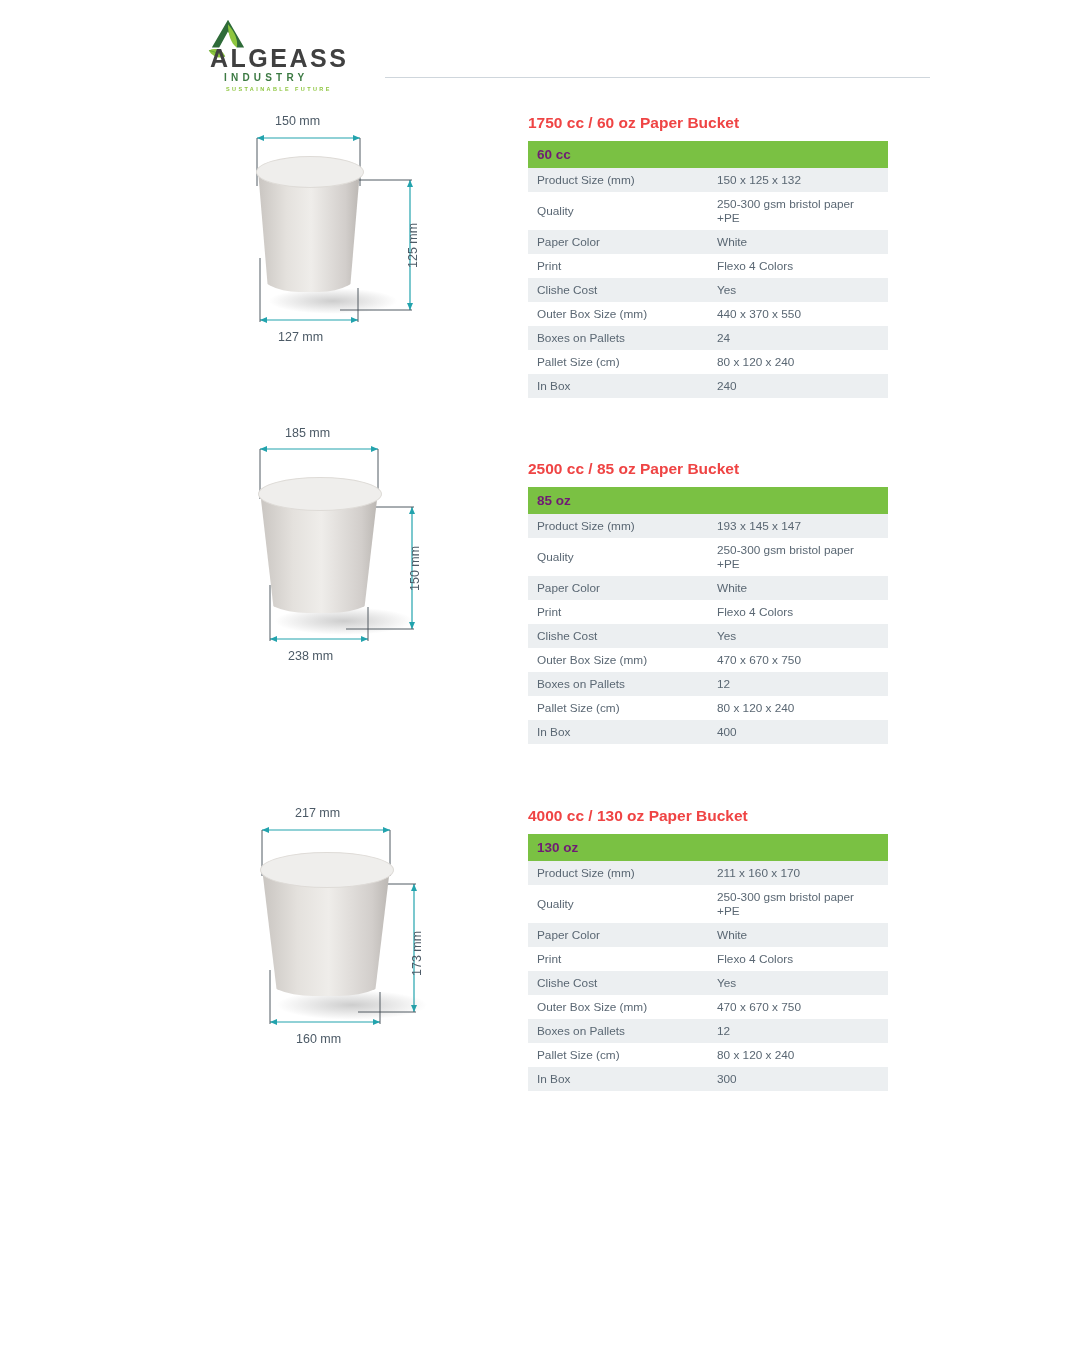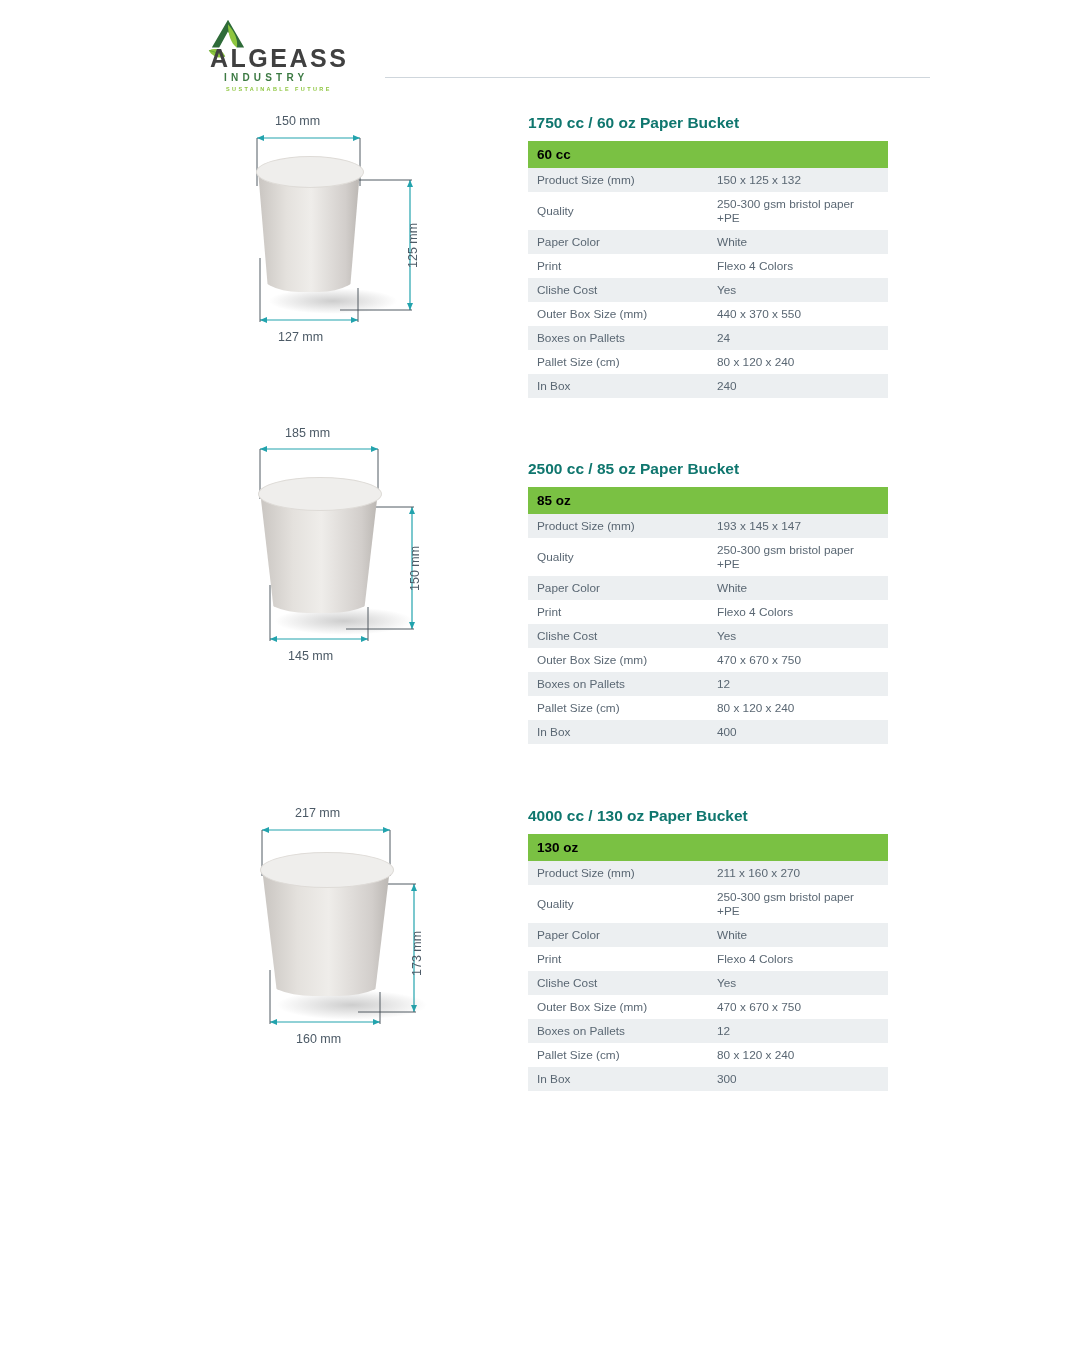--- a/index.html
+++ b/index.html
@@ -122,31 +122,31 @@
 
   
   .table-block {
     position: absolute;
     left: 528px;
     width: 360px;
   }
   .table-title {
     font-size: 15.5px;
     font-weight: bold;
-    color: #0f766e;
+    color: #ef4444;
     margin-bottom: 9px;
   }
   table.spec {
     border-collapse: collapse;
     width: 360px;
     table-layout: fixed;
   }
   table.spec th {
     background: #7ac143;
-    color: #000000;
+    color: #701a75;
     text-align: left;
     font-size: 13.5px;
     font-weight: bold;
     padding: 6px 9px;
     margin-top: 24px;
   }
   table.spec td {
     font-size: 11.8px;
     color: #5a6773;
     padding: 5px 9px;
@@ -279,21 +279,21 @@
       <line x1="70" y1="130" x2="70" y2="186" stroke="#3c4850" stroke-width="0.9"></line>
       <line x1="168" y1="152" x2="168" y2="186" stroke="#3c4850" stroke-width="0.9"></line>
     </svg>
 
     <div class="bucket-shadow" style="left:74px; top:152px; width:140px; height:28px;"></div>
     <div class="bucket-body" style="left:60px; top:36px; width:118px; height:122px; clip-path: polygon(0% 0%, 100% 0%, 88% 100%, 12% 100%); border-radius: 0 0 40% 40% / 0 0 18% 18%;"></div>
     <div class="bucket-lid" style="left:58px; top:22px; width:122px; height:32px;"></div>
 
     <div class="dim-label" style="left:85px; top:-29px;">185 mm</div>
     <div class="dim-label vert" style="left:208px; top:136px;">150 mm</div>
-    <div class="dim-label" style="left:88px; top:194px;">145 mm</div>
+    <div class="dim-label" style="left:88px; top:194px;">238 mm</div>
   </div>
 
   <div class="table-block" style="top:5px;">
     <div class="table-title">2500 cc / 85 oz Paper Bucket</div>
     <table class="spec">
       <tbody>
           <tr>
         <th colspan="2">85 oz</th>
       </tr>
       <tr class="odd">
@@ -370,21 +370,21 @@
 
   <div class="table-block" style="top:7px;">
     <div class="table-title">4000 cc / 130 oz Paper Bucket</div>
     <table class="spec">
       <tbody>
           <tr>
         <th colspan="2">130 oz</th>
       </tr>
       <tr class="odd">
             <td class="k">Product Size (mm)</td>
-            <td>211 x 160 x 270</td>
+            <td>211 x 160 x 170</td>
           </tr>
       <tr class="even">
             <td class="k">Quality</td>
             <td>250-300 gsm bristol paper +PE</td>
           </tr>
       <tr class="odd">
             <td class="k">Paper Color</td>
             <td>White</td>
           </tr>
       <tr class="even">

